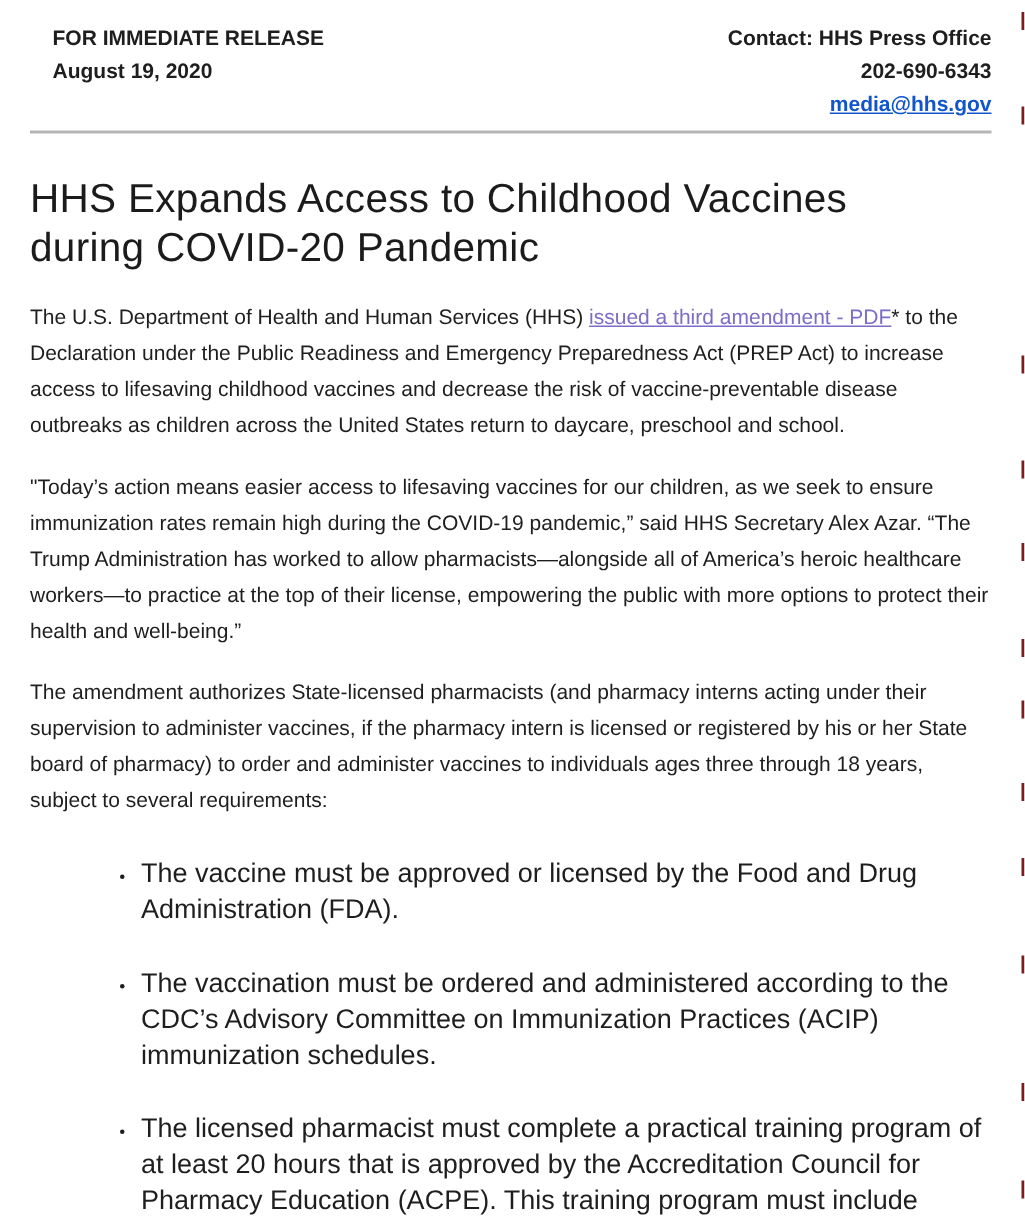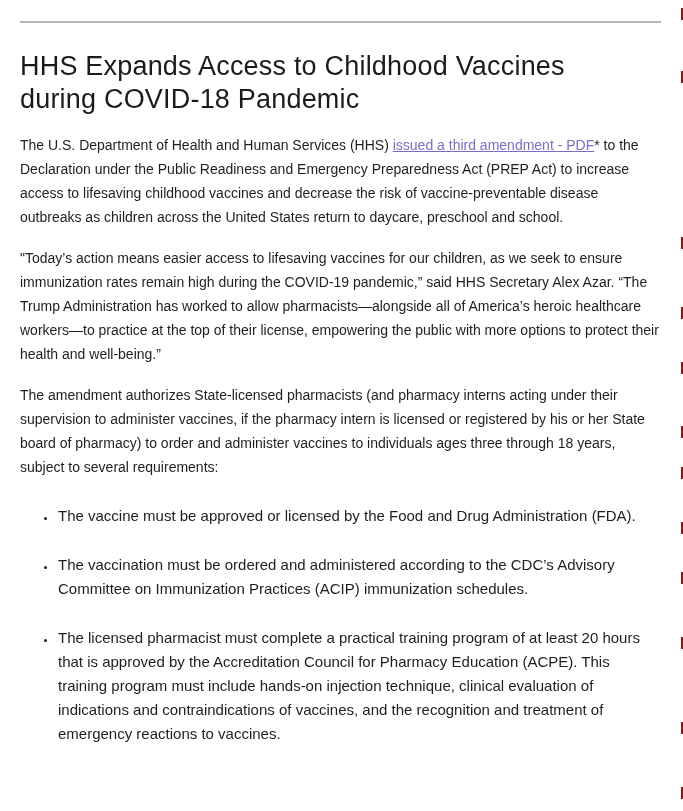--- a/index.html
+++ b/index.html
@@ -39,38 +39,50 @@
   p{
     font-size:14px;line-height:24px;margin:0 0 17px 0;
   }
   .visited-link{
     color:var(--link-visited);text-decoration:underline;text-align:center;
   }
   ul{
     margin:25px 0 0 0;padding-left:37px;
   }
   li{
-    font-size:15px;line-height:24px;margin-bottom:25px;
+    font-size:18px;line-height:24px;margin-bottom:25px;
     padding-left:1px;
+    margin-left:36px;
   }
   li::marker{font-size:11px;}
   .edge-mark{
     position:absolute;right:0;width:2px;height:12px;
     background:var(--edge-mark);
   }
 </style>
 </head>
 <body>
 
 <div class="page">
 
+  <header class="masthead">
+    <div class="masthead-left">
+      <div>FOR IMMEDIATE RELEASE</div>
+      <div>August 19, 2020</div>
+    </div>
+    <div class="masthead-right">
+      <div>Contact: HHS Press Office</div>
+      <div>202-690-6343</div>
+      <div><a href="#" class="email-link">media@hhs.gov</a></div>
+    </div>
+  </header>
 
   <hr class="divider">
 
-  <h1>HHS Expands Access to Childhood Vaccines during COVID-18 Pandemic</h1>
+  <h1>HHS Expands Access to Childhood Vaccines during COVID-20 Pandemic</h1>
 
   <p><span>The U.S. Department of Health and Human Services (HHS) </span><a href="#" class="visited-link">issued a third amendment - PDF</a><span>* to the Declaration under the Public Readiness and Emergency Preparedness Act (PREP Act) to increase access to lifesaving childhood vaccines and decrease the risk of vaccine-preventable disease outbreaks as children across the United States return to daycare, preschool and school.</span></p>
 
   <p>"Today’s action means easier access to lifesaving vaccines for our children, as we seek to ensure immunization rates remain high during the COVID-19 pandemic,” said HHS Secretary Alex Azar. “The Trump Administration has worked to allow pharmacists—alongside all of America’s heroic healthcare workers—to practice at the top of their license, empowering the public with more options to protect their health and well-being.”</p>
 
   <p>The amendment authorizes State-licensed pharmacists (and pharmacy interns acting under their supervision to administer vaccines, if the pharmacy intern is licensed or registered by his or her State board of pharmacy) to order and administer vaccines to individuals ages three through 18 years, subject to several requirements:</p>
 
   <ul>
     <li>The vaccine must be approved or licensed by the Food and Drug Administration (FDA).</li>
     <li>The vaccination must be ordered and administered according to the CDC’s Advisory Committee on Immunization Practices (ACIP) immunization schedules.</li>

